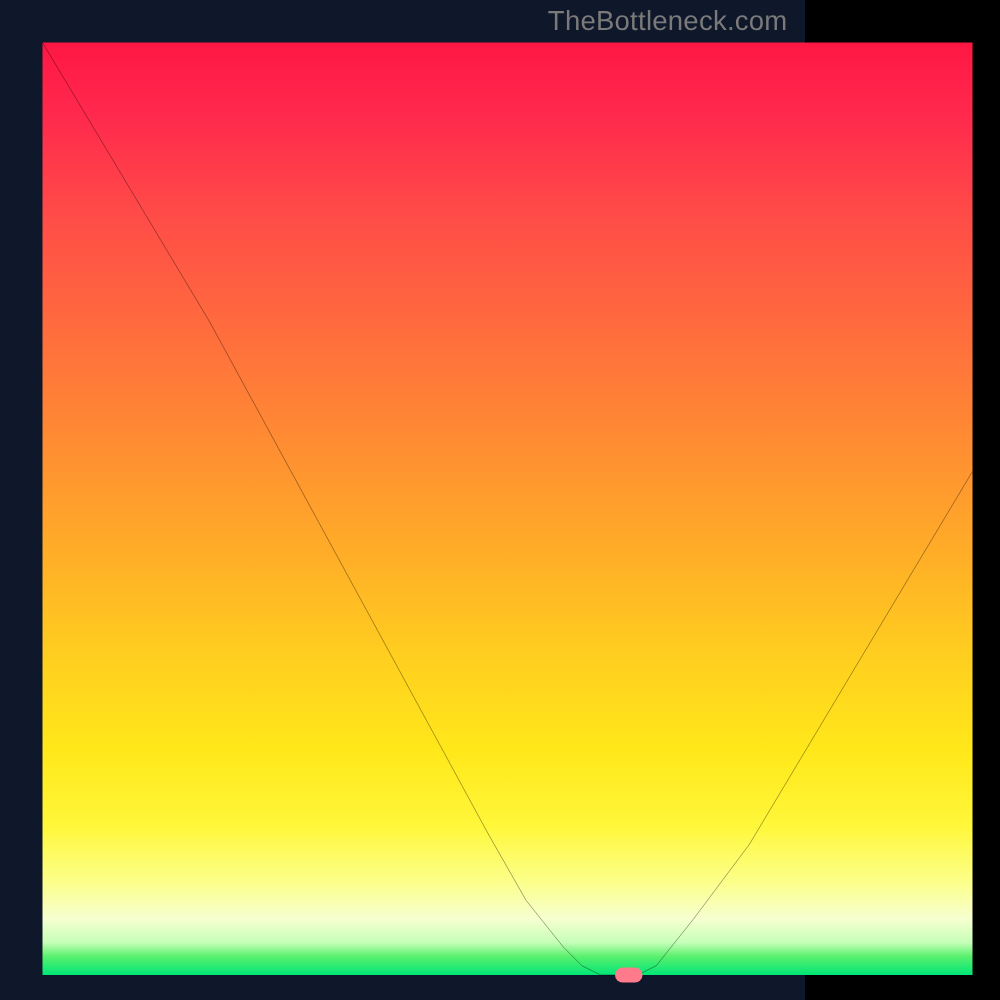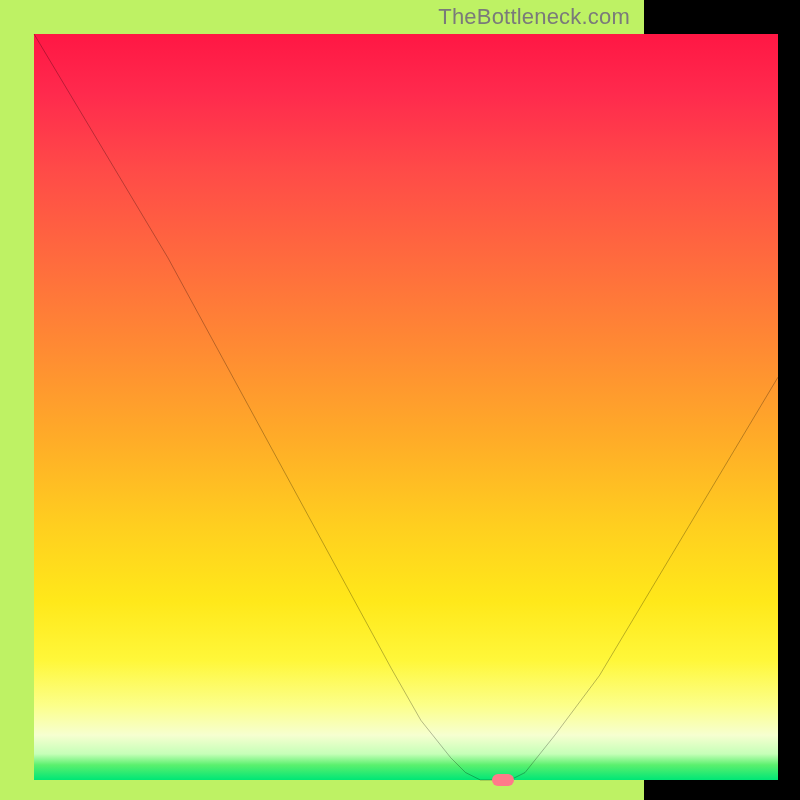--- a/index.html
+++ b/index.html
@@ -8,21 +8,21 @@
     width: 800px;
     height: 800px;
     background: #000;
     font-family: Arial, Helvetica, sans-serif;
     overflow: hidden;
   }
   .stage {
     position: relative;
     width: 644px;
     height: 800px;
-    background: #bef264;
+    background: #0f172a;
   }
   
   .plot {
     position: absolute;
     left: 34px;
     top: 34px;
     width: 744px;   
     height: 746px;  
   }
   .gradient {

